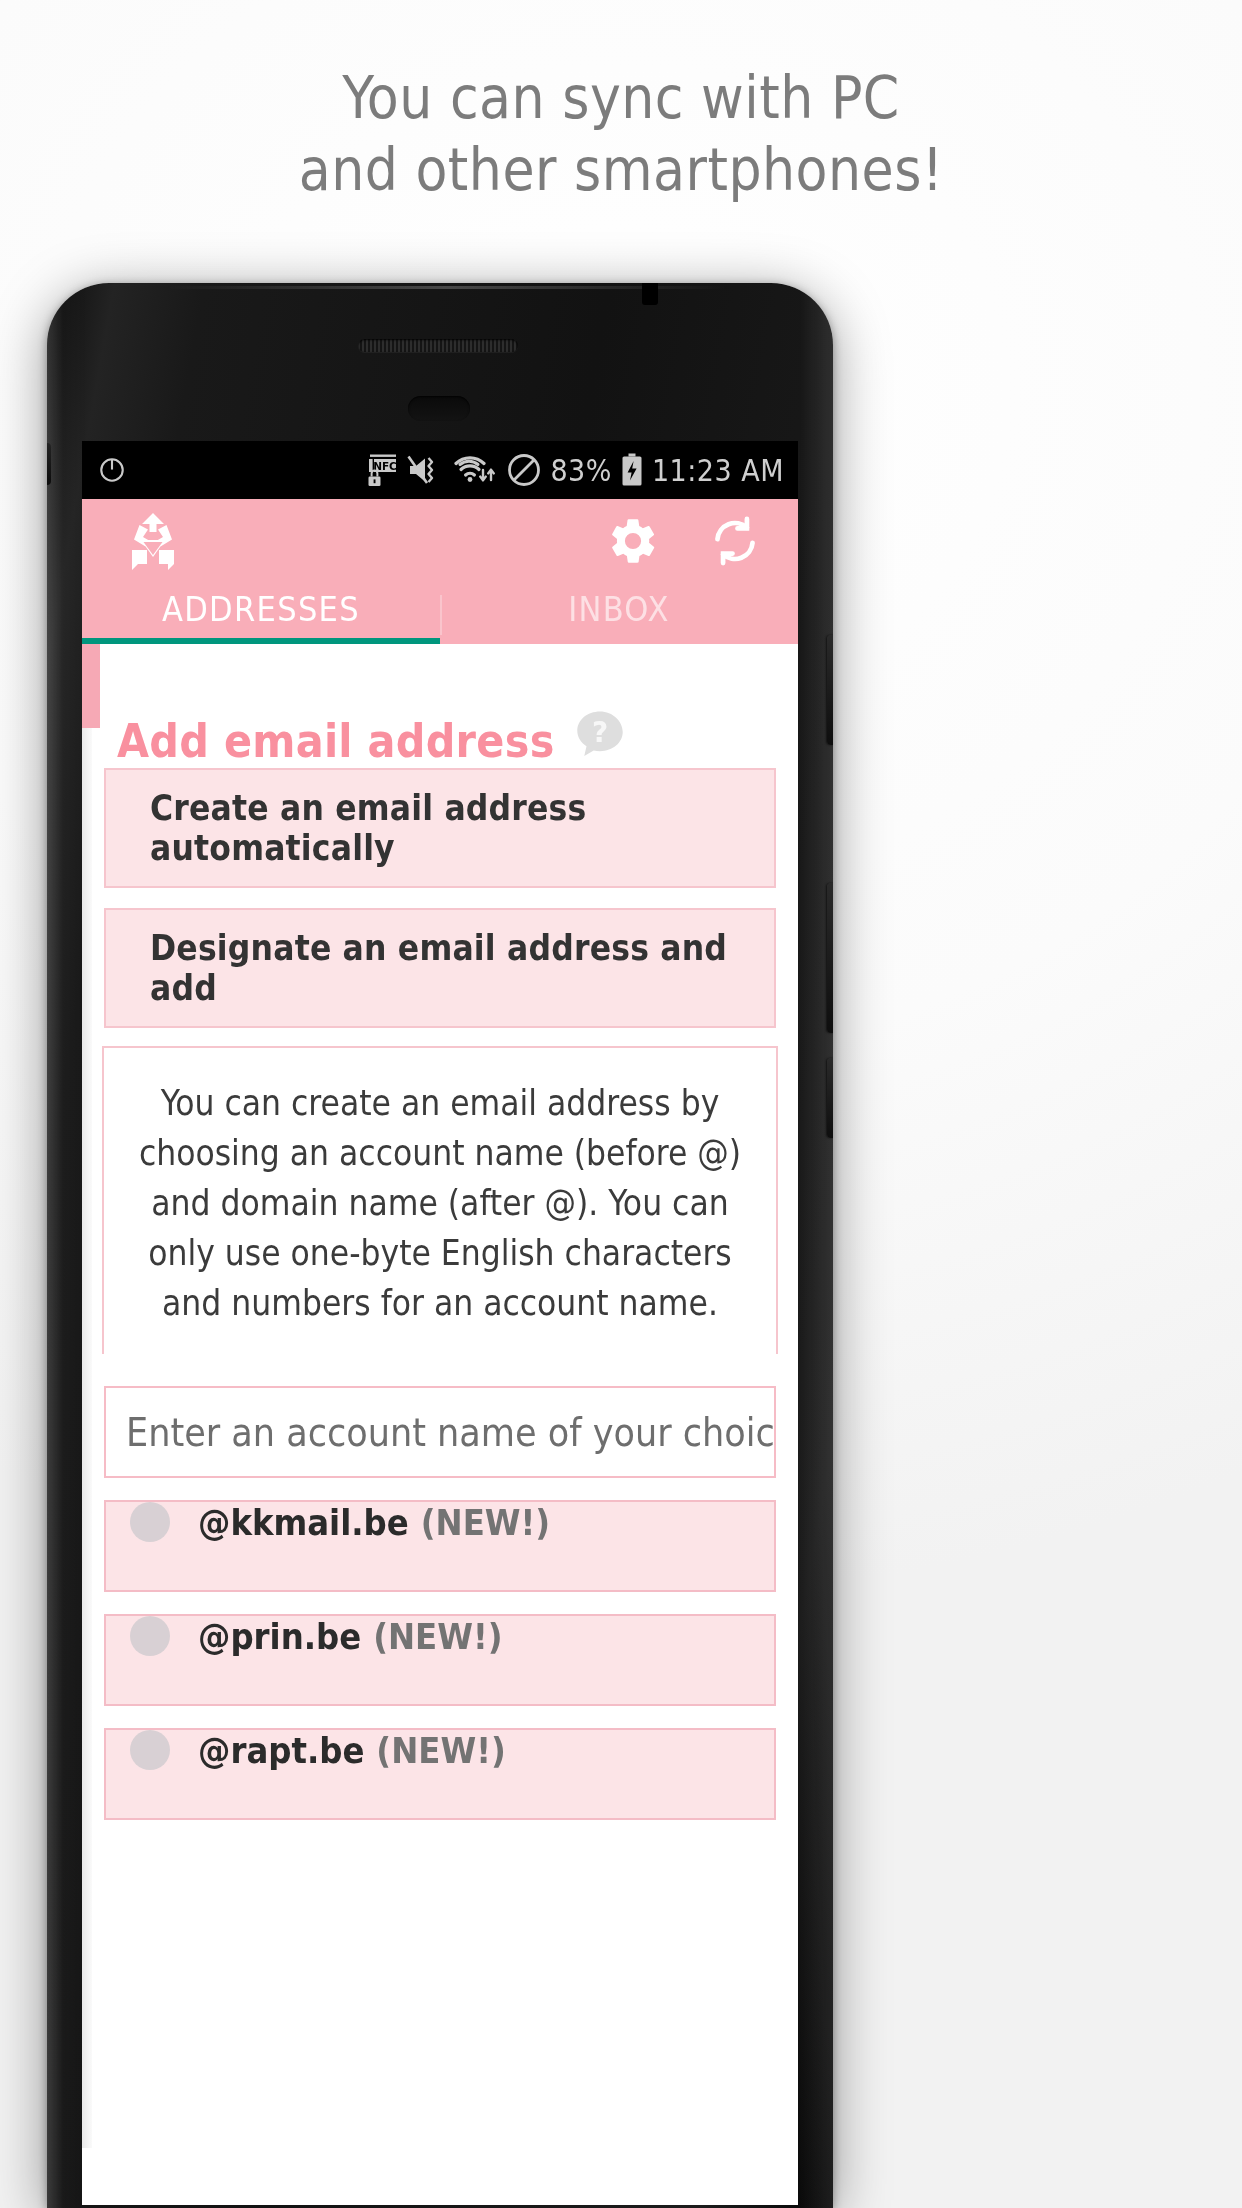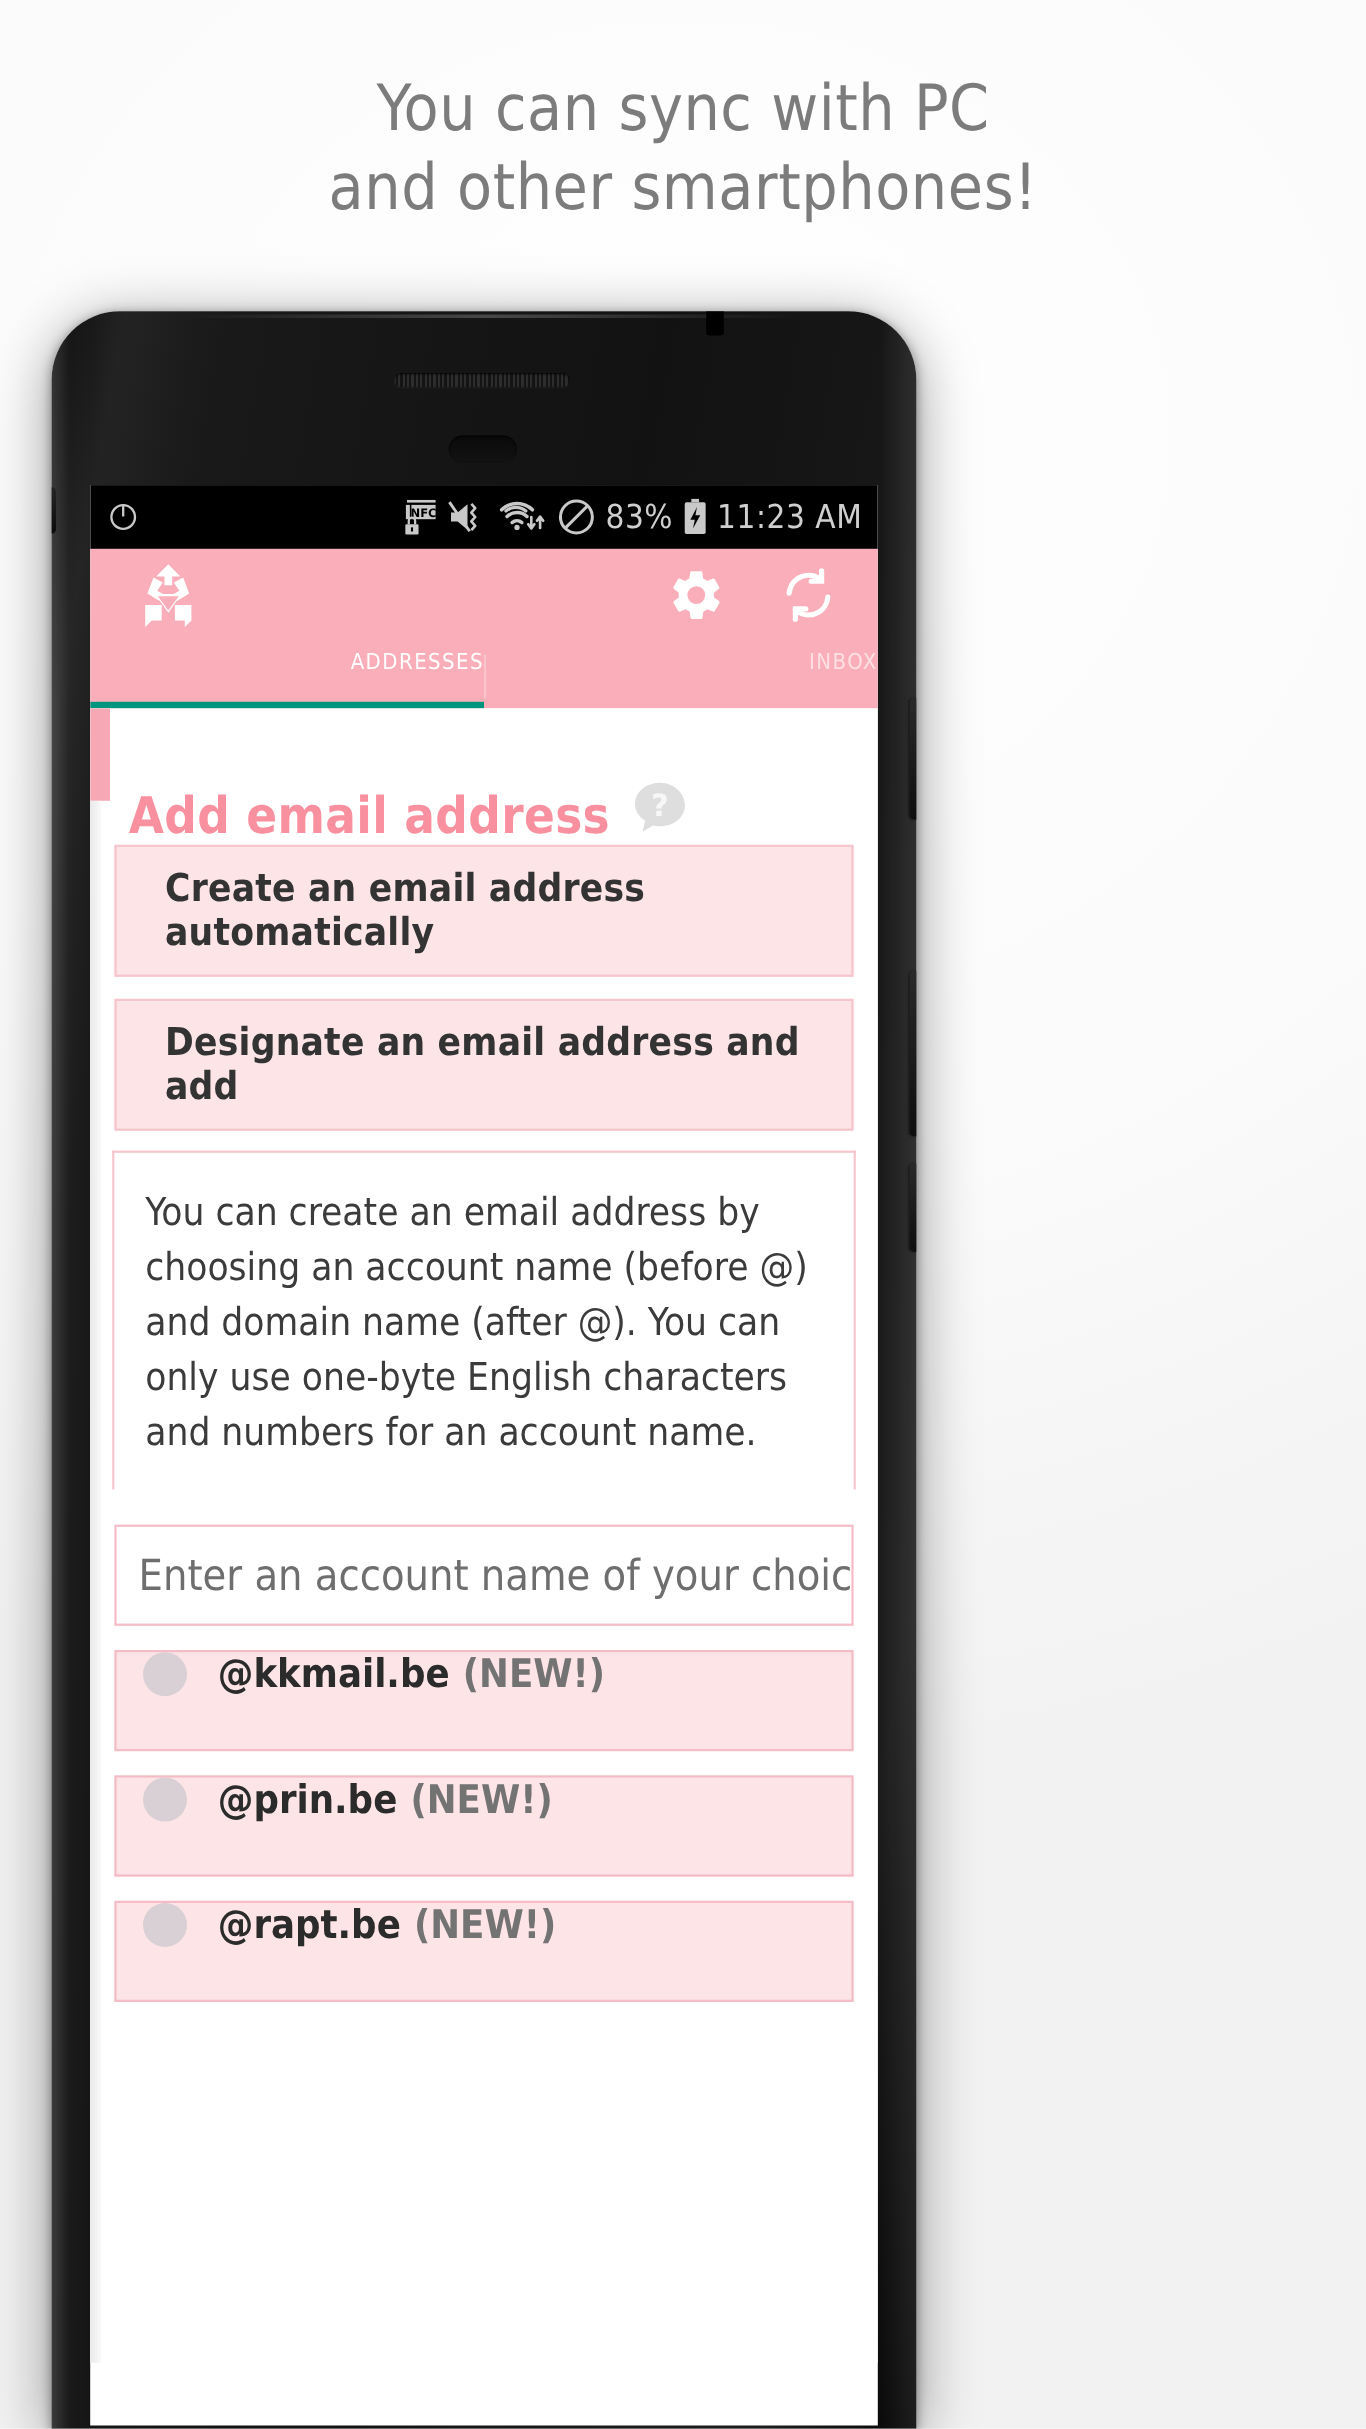--- a/index.html
+++ b/index.html
@@ -199,24 +199,24 @@
   
   .tabs {
     display: flex;
     height: 57px;
     align-items: stretch;
   }
   .tab {
     flex: 1 1 0;
     display: flex;
     align-items: flex-start;
-    justify-content: flex-end;
+    justify-content: center;
     position: relative;
     color: rgba(255,255,255,.62);
-    font-size: 20px;
+    font-size: 34px;
     letter-spacing: 1.3px;
     font-family: "DejaVu Sans Condensed", "Liberation Sans", sans-serif;
     padding-top: 2px;
   }
   .tab.active { color: #ffffff; }
   .tab.active::after {
     content: "";
     position: absolute;
     left: 0; right: 0; bottom: 0;
     height: 6px;
@@ -284,20 +284,21 @@
     letter-spacing: .2px;
   }
   .opt-btn + .opt-btn { margin-top: 20px; }
 
   .info-panel {
     margin: 18px 20px 0 20px;
     border: 2px solid #f6c5cd;
     border-bottom: none;
     background: #ffffff;
     padding: 30px 28px 26px 28px;
+    text-align: center;
   }
   .info-text {
     color: #3b3b3b;
     font-size: 35px;
     line-height: 50px;
     font-family: "DejaVu Sans Condensed", "Liberation Sans", sans-serif;
   }
 
   .account-input {
     margin: 32px 22px 0 22px;

